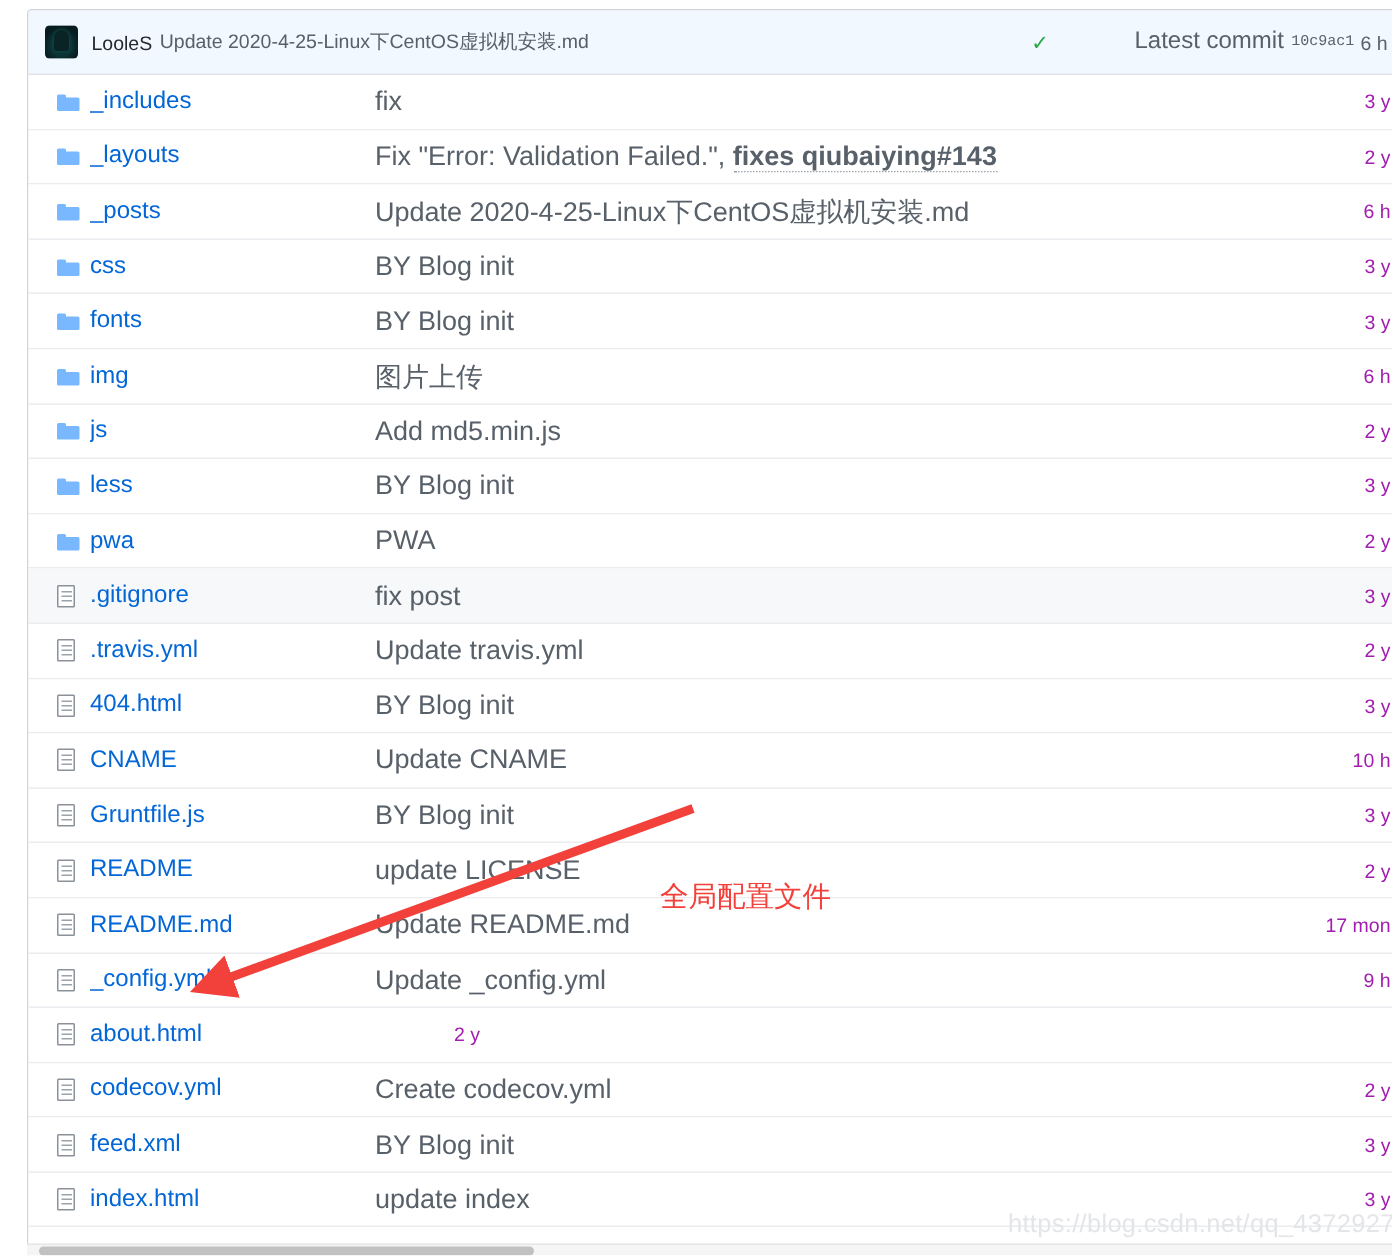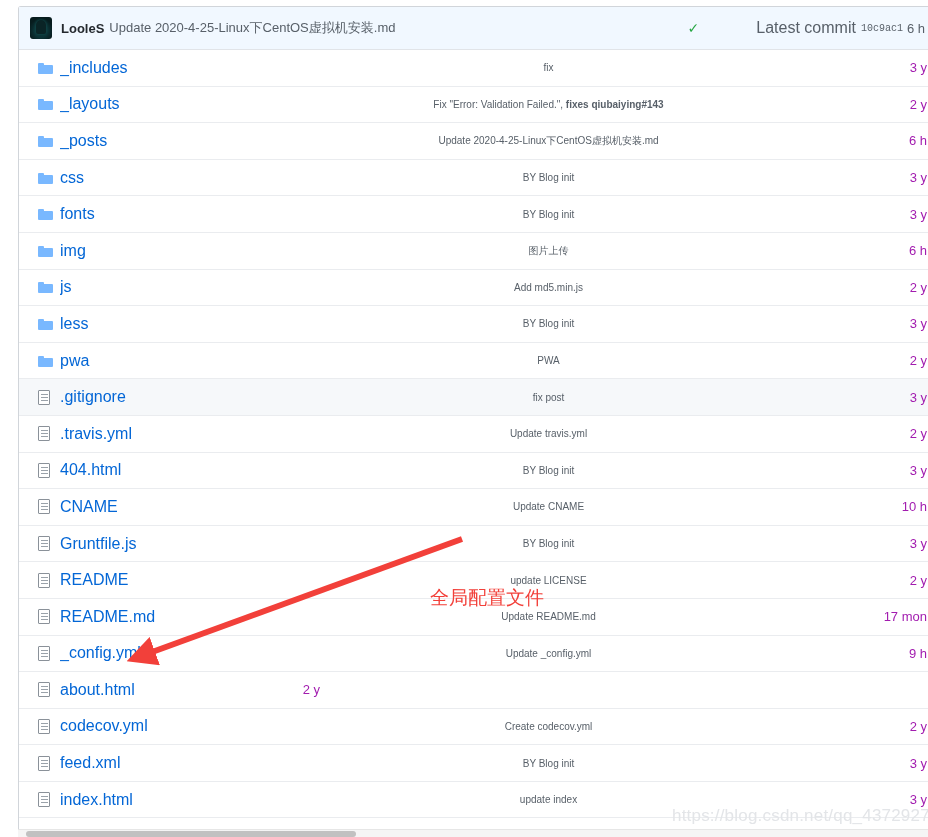--- a/index.html
+++ b/index.html
@@ -65,21 +65,21 @@
     position: absolute;
     left: 6px; top: 3px;
     width: 10px; height: 14px;
     border-radius: 5px 5px 2px 2px;
     background: #0a2426;
     box-shadow: 0 0 3px #15585a;
   }
   .commit-author {
     margin-left: 9px;
     font-size: 13px;
-    font-weight: bold;
+    font-weight: normal;
     color: #24292e;
     white-space: nowrap;
   }
   .commit-msg {
     margin-left: 5px;
     font-size: 13px;
     color: #586069;
     white-space: nowrap;
     overflow: hidden;
   }
@@ -175,26 +175,25 @@
     width: 190px;
     flex: 0 0 auto;
     font-size: 16px;
     color: #0366d6;
     white-space: nowrap;
     overflow: hidden;
     cursor: pointer;
   }
   .msg-cell {
     flex: 1 1 auto;
-    font-size: 10px;
+    font-size: 18px;
     color: #586069;
     white-space: nowrap;
     overflow: hidden;
     padding-right: 10px;
-    text-align: center;
   }
   .msg-cell .dotted {
     border-bottom: 1px dotted #9aa2aa;
     font-weight: bold;
   }
   .time-cell {
     width: 70px;
     flex: 0 0 auto;
     text-align: right;
     font-size: 13px;
@@ -213,21 +212,21 @@
 
   
   .annotation-layer {
     position: absolute;
     left: 0; top: 0;
     width: 928px; height: 837px;
     pointer-events: none;
   }
   .annot-text {
     position: absolute;
-    left: 430px;
+    left: 440px;
     top: 585px;
     font-size: 19px;
     color: #f2403a;
     white-space: nowrap;
     font-family: "DejaVu Sans", sans-serif;
   }
 
   
   .watermark {
     position: absolute;

